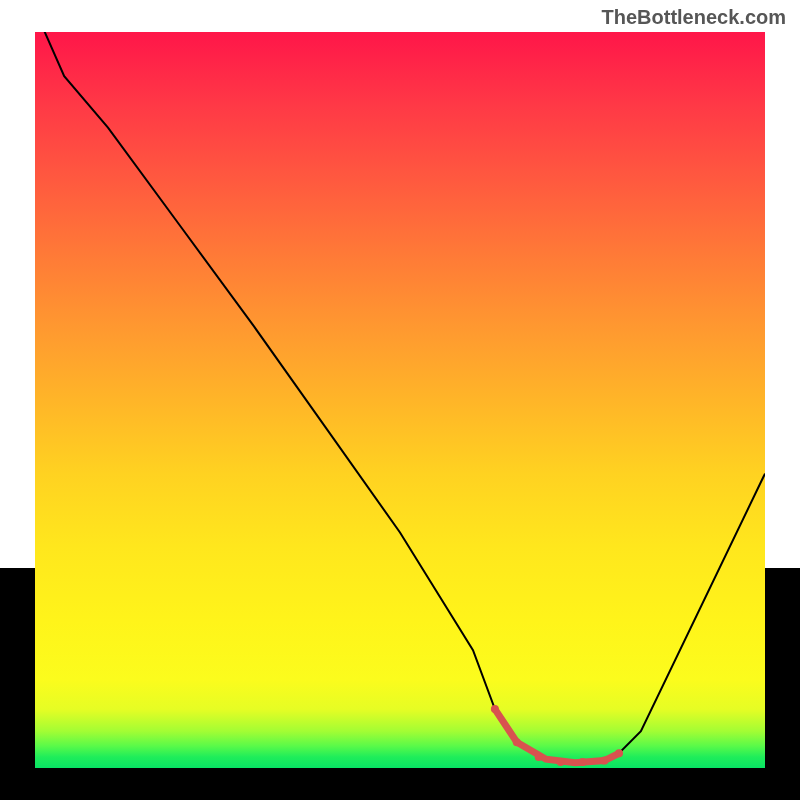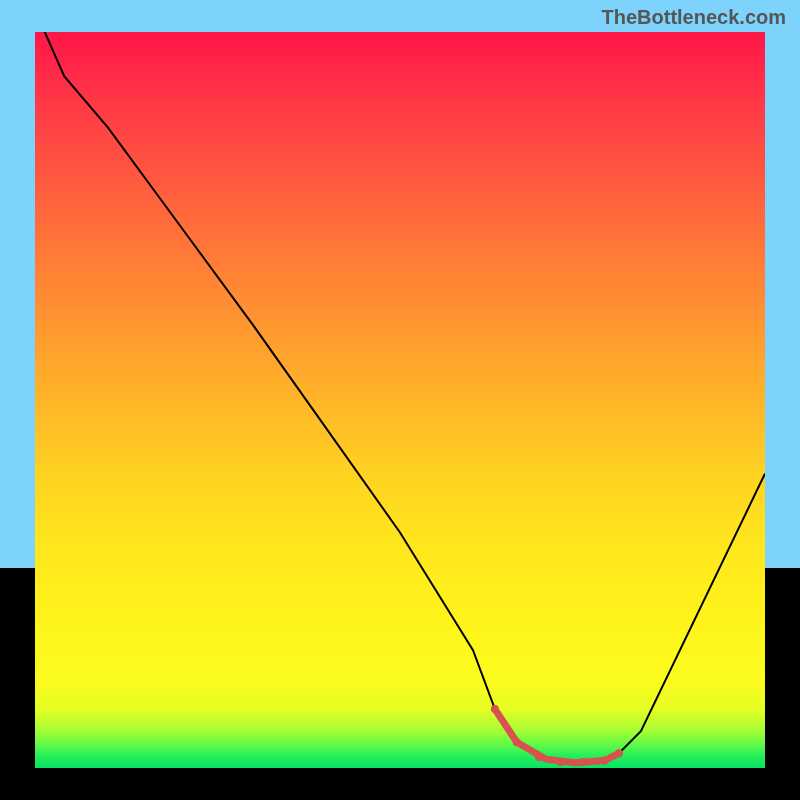--- a/index.html
+++ b/index.html
@@ -1,21 +1,21 @@
 <!DOCTYPE html>
 <html><head>
 <meta charset="utf-8">
 <style>
   * { margin: 0; padding: 0; box-sizing: border-box; }
   html, body { width: 800px; height: 800px; background: #000; overflow: hidden; }
   .container {
     width: 800px;
     height: 568px;
     position: relative;
-    background: #7dd3fc;
+    background: #ffffff;
     padding-left: 36px;
   }
   .watermark {
     position: absolute;
     top: 6px;
     right: 14px;
     color: #565656;
     font-family: Arial, Helvetica, sans-serif;
     font-size: 20px;
     font-weight: 600;

